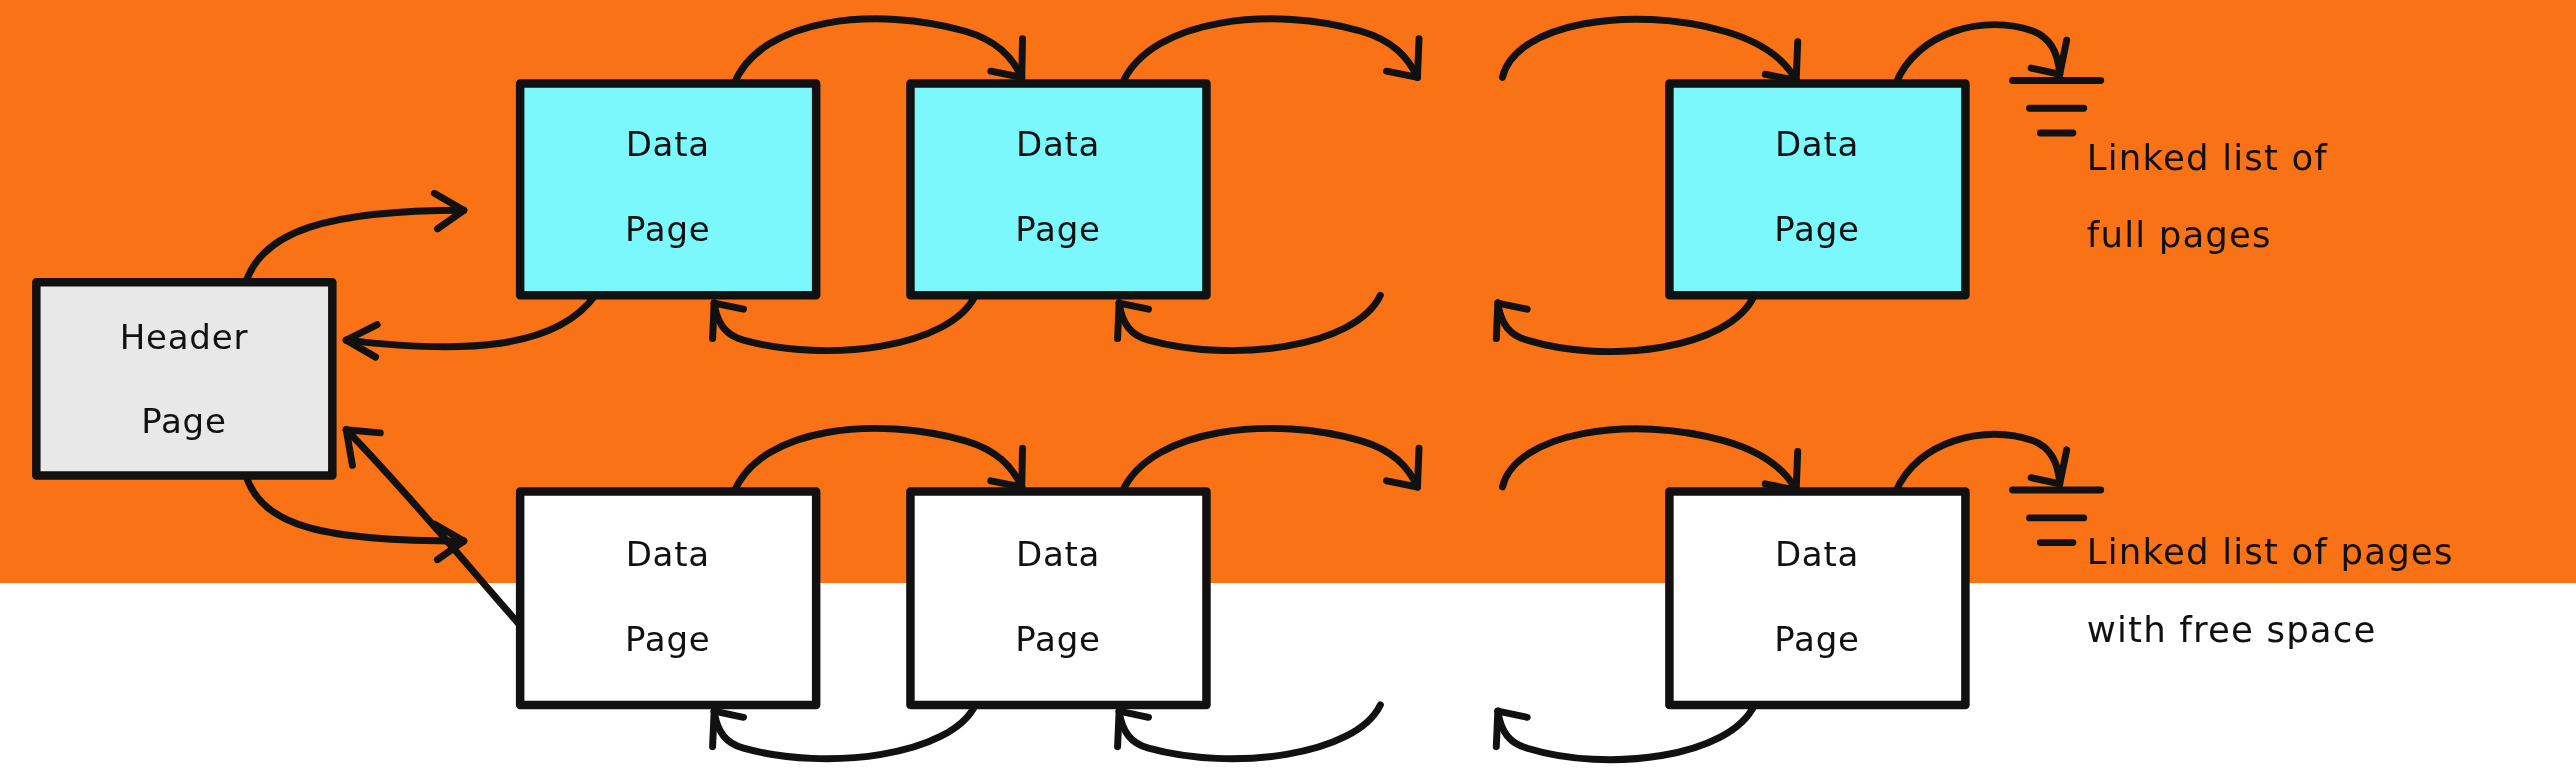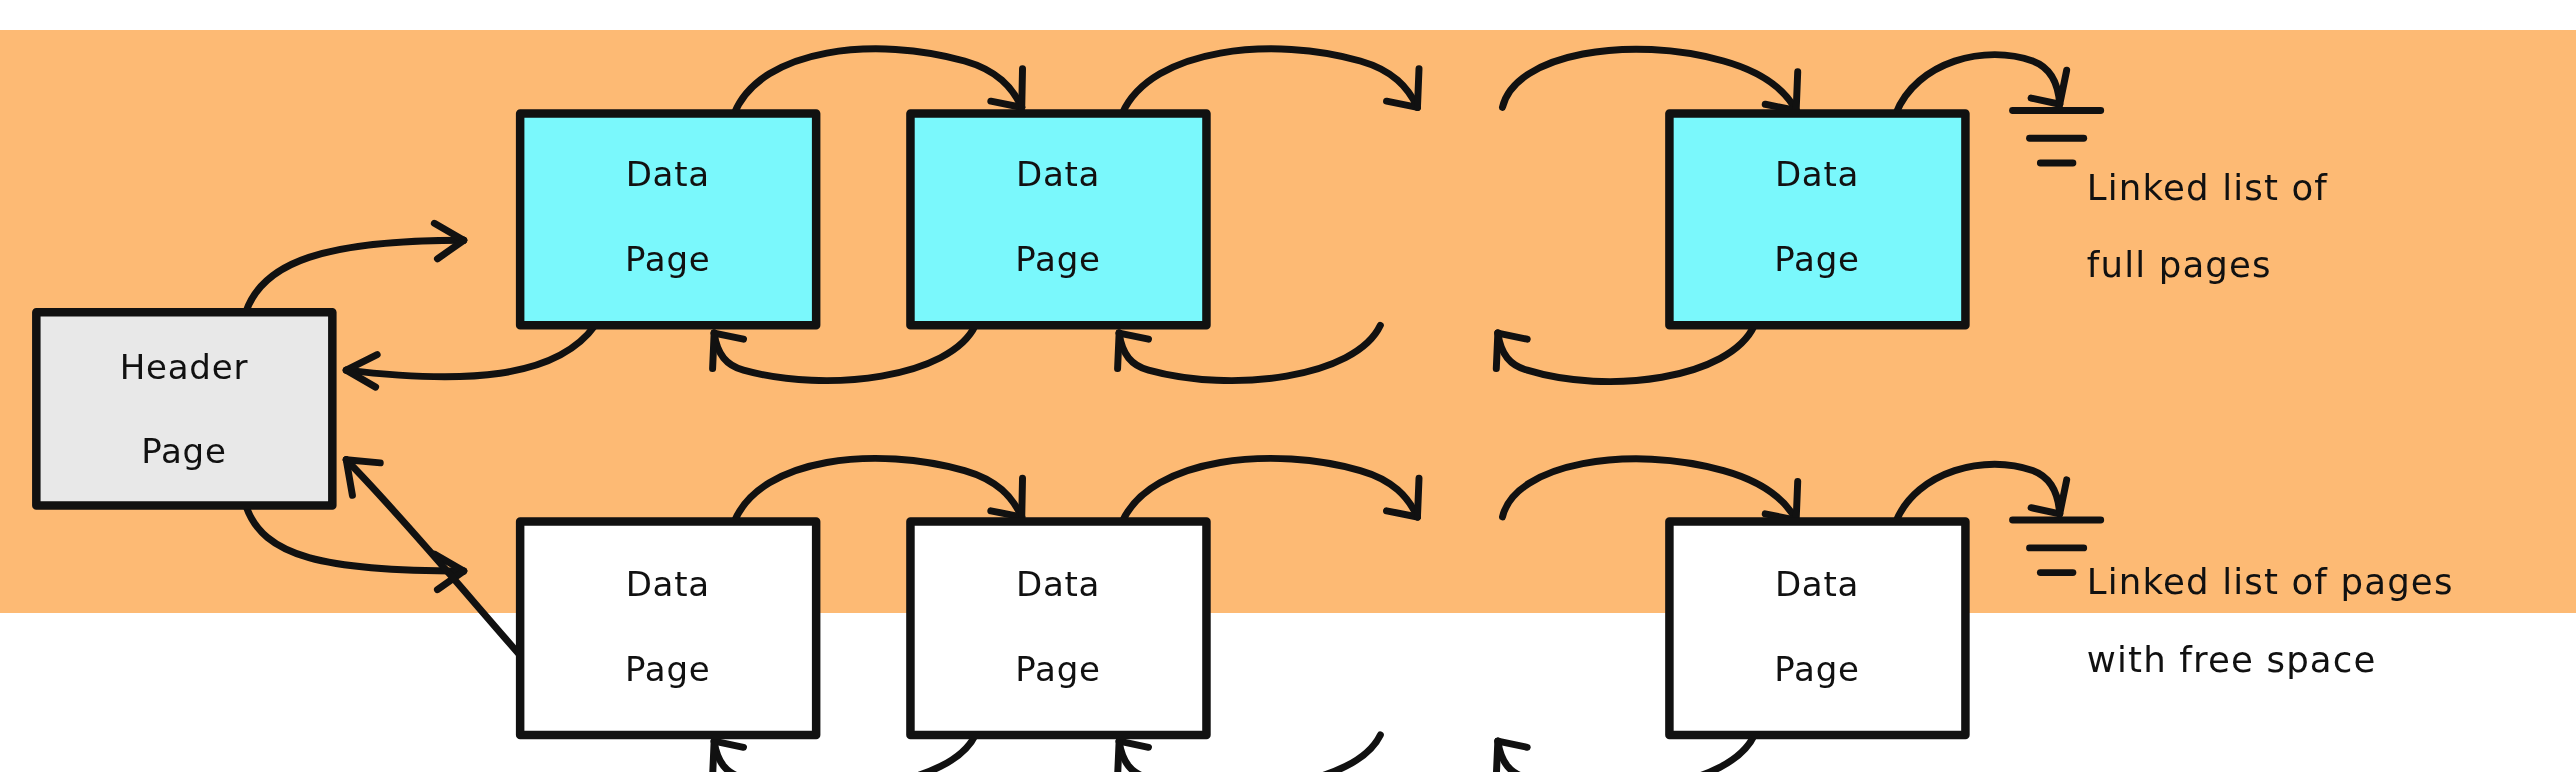--- a/index.html
+++ b/index.html
@@ -10,22 +10,21 @@
   body {
     width: 2576px;
     height: 773px;
     overflow: hidden;
     font-family: "DejaVu Sans", sans-serif;
   }
   #diagram-root {
     position: relative;
     width: 2576px;
     height: 583px;
-    background: #fdba74;
-    margin-top: 30px;
+    background: #f97316;
   }
   svg#diagram-svg {
     position: absolute;
     top: 0;
     left: 0;
     width: 2576px;
     height: 773px;
     display: block;
   }
   .box-label {

